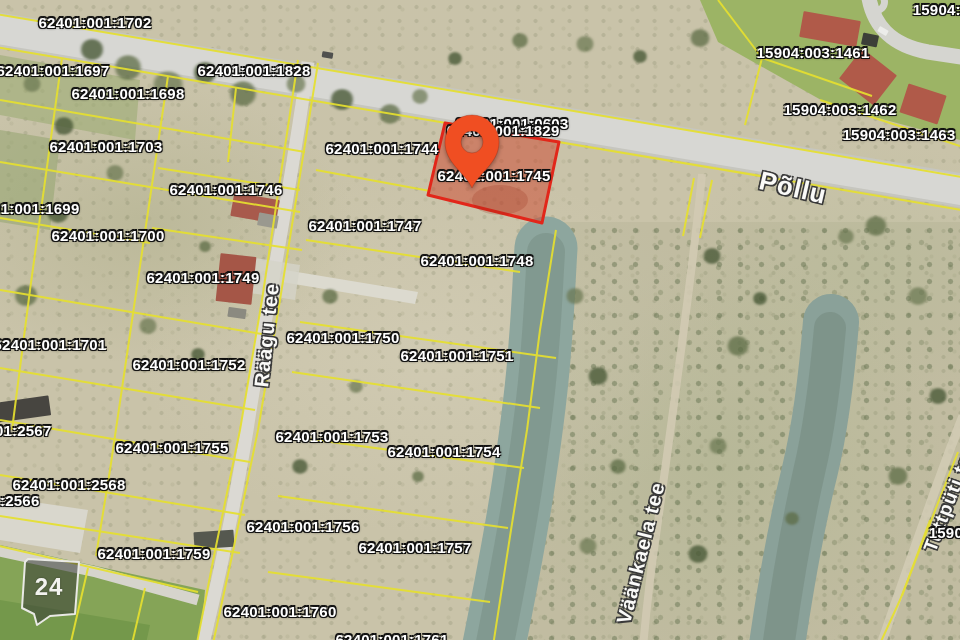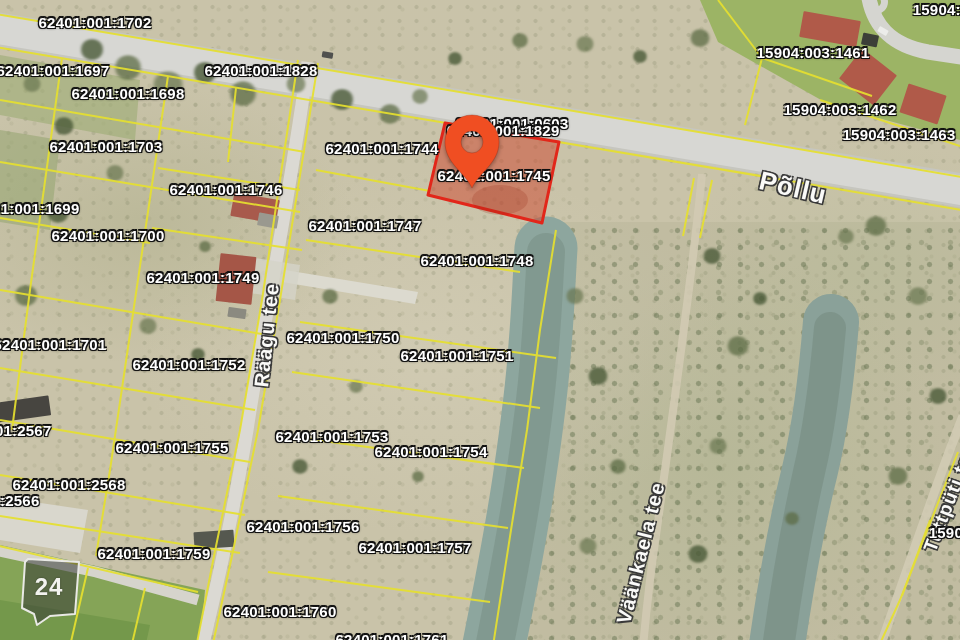--- a/index.html
+++ b/index.html
@@ -188,38 +188,38 @@
       <div class="slabel" style="left: 793px; top: 188px; font-size: 26px; transform: translate(-50%, -50%) rotate(13deg);">Põllu</div>
       <div class="slabel" style="left: 267px; top: 335px; font-size: 20px; transform: translate(-50%, -50%) rotate(-84deg);">Räägu tee</div>
       <div class="slabel" style="left: 641px; top: 553px; font-size: 20px; transform: translate(-50%, -50%) rotate(-76deg);">Väänkaela tee</div>
       <div class="slabel" style="left: 950px; top: 498px; font-size: 19px; transform: translate(-50%, -50%) rotate(-69deg);">Tuttpüti tee</div>
     </div>
 
   <div class="layer" id="labels">
       <div class="plabel" style="left: 95px; top: 22px;">62401:001:1702</div>
       <div class="plabel" style="left: 53px; top: 70px;">62401:001:1697</div>
       <div class="plabel" style="left: 128px; top: 93px;">62401:001:1698</div>
-      <div class="plabel" style="left: 261px; top: 70px;">62401:001:1828</div>
+      <div class="plabel" style="left: 254px; top: 70px;">62401:001:1828</div>
       <div class="plabel" style="left: 100px; top: 146px; padding-left: 12px;">62401:001:1703</div>
       <div class="plabel" style="left: 226px; top: 189px;">62401:001:1746</div>
       <div class="plabel" style="left: 23px; top: 208px;">62401:001:1699</div>
       <div class="plabel" style="left: 108px; top: 235px;">62401:001:1700</div>
       <div class="plabel" style="left: 203px; top: 277px;">62401:001:1749</div>
       <div class="plabel" style="left: 50px; top: 344px;">62401:001:1701</div>
       <div class="plabel" style="left: 189px; top: 364px;">62401:001:1752</div>
       <div class="plabel" style="left: 382px; top: 148px;">62401:001:1744</div>
       <div class="plabel" style="left: 512px; top: 123px;">62401:001:0603</div>
       <div class="plabel" style="left: 503px; top: 130px;">62401:001:1829</div>
       <div class="plabel" style="left: 494px; top: 175px;">62401:001:1745</div>
       <div class="plabel" style="left: 365px; top: 225px;">62401:001:1747</div>
       <div class="plabel" style="left: 477px; top: 260px;">62401:001:1748</div>
       <div class="plabel" style="left: 343px; top: 337px;">62401:001:1750</div>
       <div class="plabel" style="left: 457px; top: 355px;">62401:001:1751</div>
       <div class="plabel" style="left: 332px; top: 420px; margin-top: 16px;">62401:001:1753</div>
-      <div class="plabel" style="left: 431px; top: 451px;">62401:001:1754</div>
+      <div class="plabel" style="left: 444px; top: 451px;">62401:001:1754</div>
       <div class="plabel" style="left: 172px; top: 447px;">62401:001:1755</div>
       <div class="plabel" style="left: -5px; top: 430px;">62401:001:2567</div>
       <div class="plabel" style="left: 69px; top: 484px;">62401:001:2568</div>
       <div class="plabel" style="left: -17px; top: 500px;">62401:001:2566</div>
       <div class="plabel" style="left: 154px; top: 553px; text-align: right;">62401:001:1759</div>
       <div class="plabel" style="left: 303px; top: 526px;">62401:001:1756</div>
       <div class="plabel" style="left: 415px; top: 547px;">62401:001:1757</div>
       <div class="plabel" style="left: 280px; top: 611px;">62401:001:1760</div>
       <div class="plabel" style="left: 392px; top: 639px;">62401:001:1761</div>
       <div class="plabel" style="left: 813px; top: 52px;">15904:003:1461</div>

